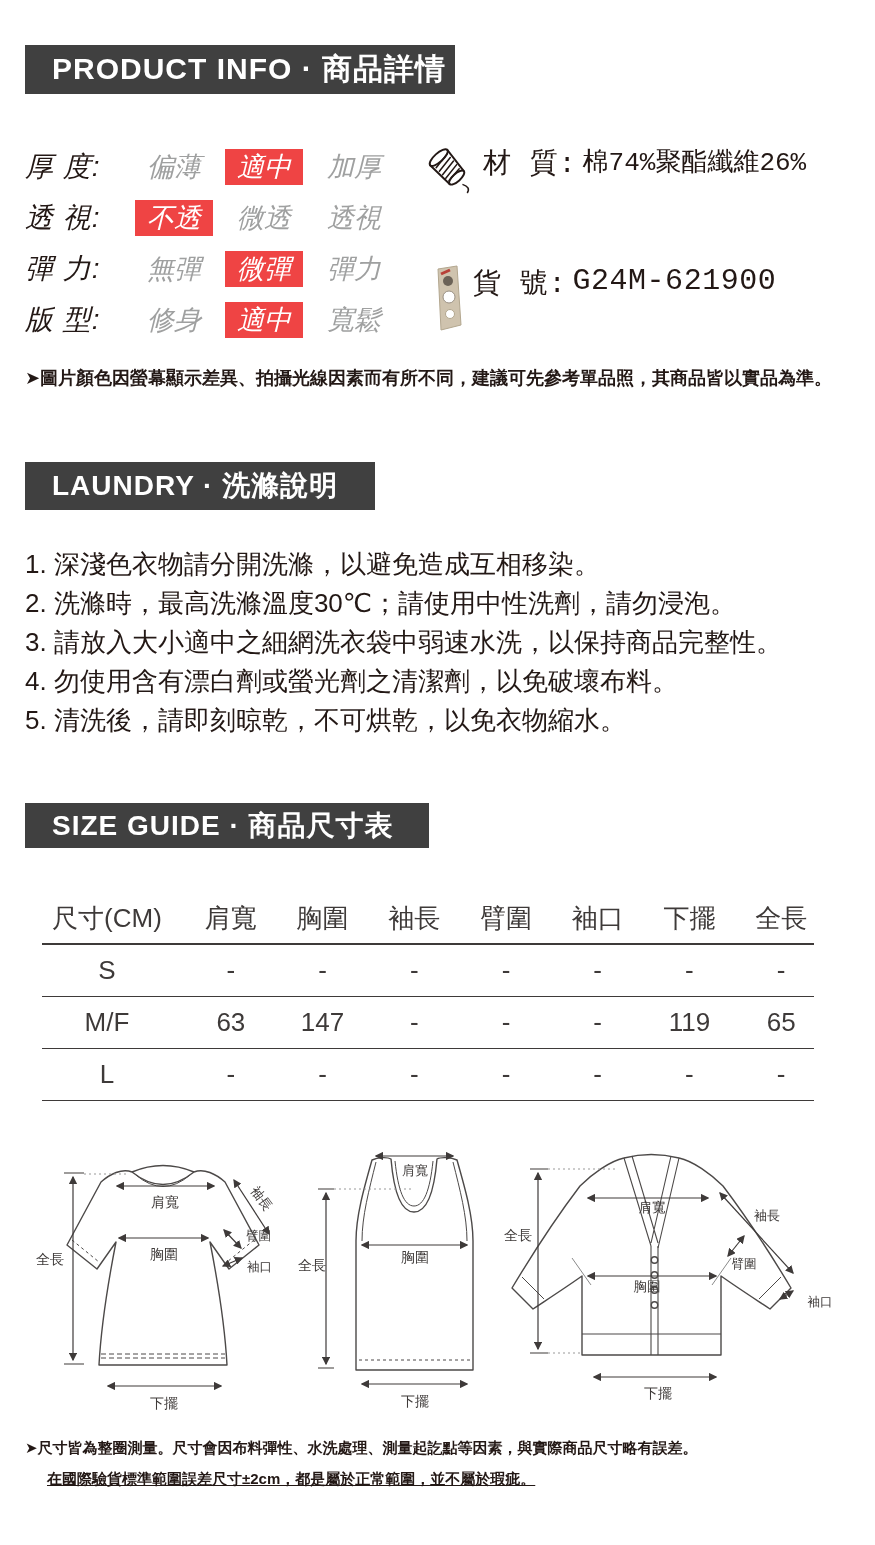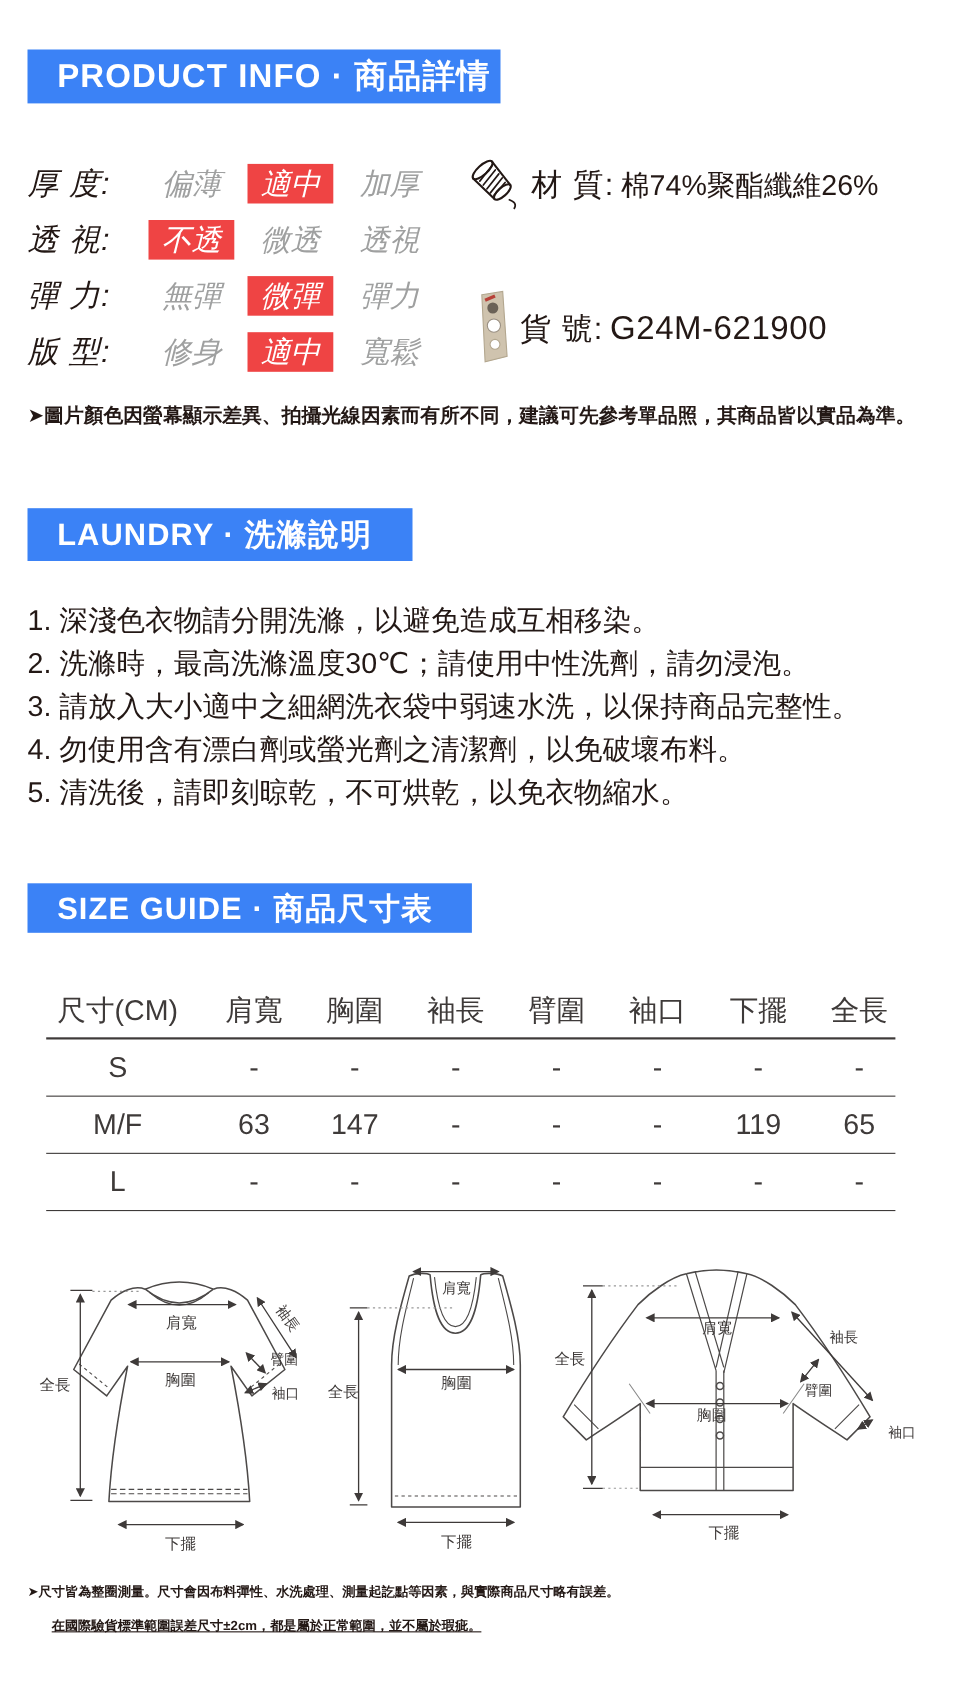--- a/index.html
+++ b/index.html
@@ -1,36 +1,36 @@
 <!DOCTYPE html>
 <html><head>
 <meta charset="utf-8">
 <style>
   * { margin:0; padding:0; box-sizing:border-box; }
   html,body { background:#fff; }
   body { font-family:"Liberation Sans","DejaVu Sans",sans-serif; color:#231815; }
   .page { position:relative; width:875px; height:1545px; background:#fff; overflow:hidden; }
 
   
-  .block-hdr { position:absolute; left:25px; background:#3b82f6; color:#fff;
+  .block-hdr { position:absolute; left:25px; background:#404040; color:#fff;
                display:flex; align-items:center; padding:0 27px; font-weight:bold;
                letter-spacing:1px; white-space:nowrap; }
   .hdr-product { top:45px;  width:430px; height:49px; font-size:30px; }
   .hdr-laundry { top:462px; width:350px; height:48px; font-size:28px; }
   .hdr-size    { top:803px; width:404px; height:45px; font-size:28px; }
 
   
   .attrs { position:absolute; left:25px; top:148px;font-style:italic; }
   .attr-row { display:flex; align-items:center; height:38px; margin-bottom:13px; }
   .attr-label { width:98px; font-size:28px; color:#231815; letter-spacing:1px; }
   .opt { width:78px; margin-left:12px; text-align:center; font-size:27px; color:#9fa0a0; }
   .opt.sel { background:#ef4444; color:#fff; height:36px; line-height:36px; }
 
   
-  .fact-row { position:absolute; display:flex; align-items:center; }
+  .fact-row { position:absolute; display:flex; align-items:flex-start;font-family:Liberation Mono, monospace; }
   .fact-material { left:425px; top:144px; height:48px; }
   .fact-itemno   { left:433px; top:264px; height:70px; }
   .fact-label { font-size:28px; letter-spacing:1px; margin:0 6px 0 10px; white-space:nowrap; }
   .fact-value { font-size:26px; white-space:nowrap; }
   .fact-itemno .fact-value { font-size:30px; letter-spacing:0.5px; }
 
   .note1 { position:absolute; left:25px; top:366px; width:820px;
            font-size:18px; font-weight:bold; white-space:nowrap; }
 
   .laundry-list { position:absolute; left:25px; top:545px; width:830px; }
@@ -44,21 +44,21 @@
 
   
   .diagrams { position:absolute; left:0; top:1148px; width:875px; height:275px; }
   .diagrams svg { position:absolute; top:0; }
   .svg-tshirt   { left:28px; }
   .svg-tank     { left:288px; }
   .svg-cardigan { left:490px; }
   .m-label { font-family:"Liberation Sans","DejaVu Sans",sans-serif; fill:#3e3a39; }
 
   .note2 { position:absolute; left:25px; top:1432px; width:830px;
-           font-size:12px; font-weight:bold; line-height:31px; }
+           font-size:15px; font-weight:bold; line-height:31px; }
   .note2 .l2 { padding-left:22px;text-decoration:underline; }
 </style>
 </head>
 <body>
 
 <div class="page">
 
   <div class="block-hdr hdr-product">
     <span>PRODUCT INFO · 商品詳情</span>
   </div>

